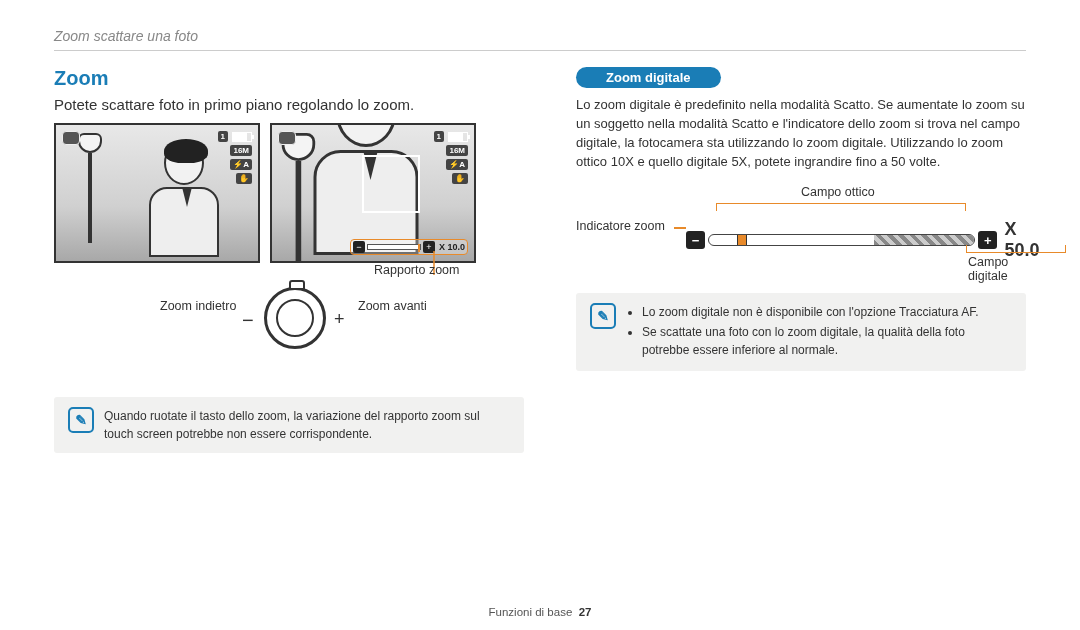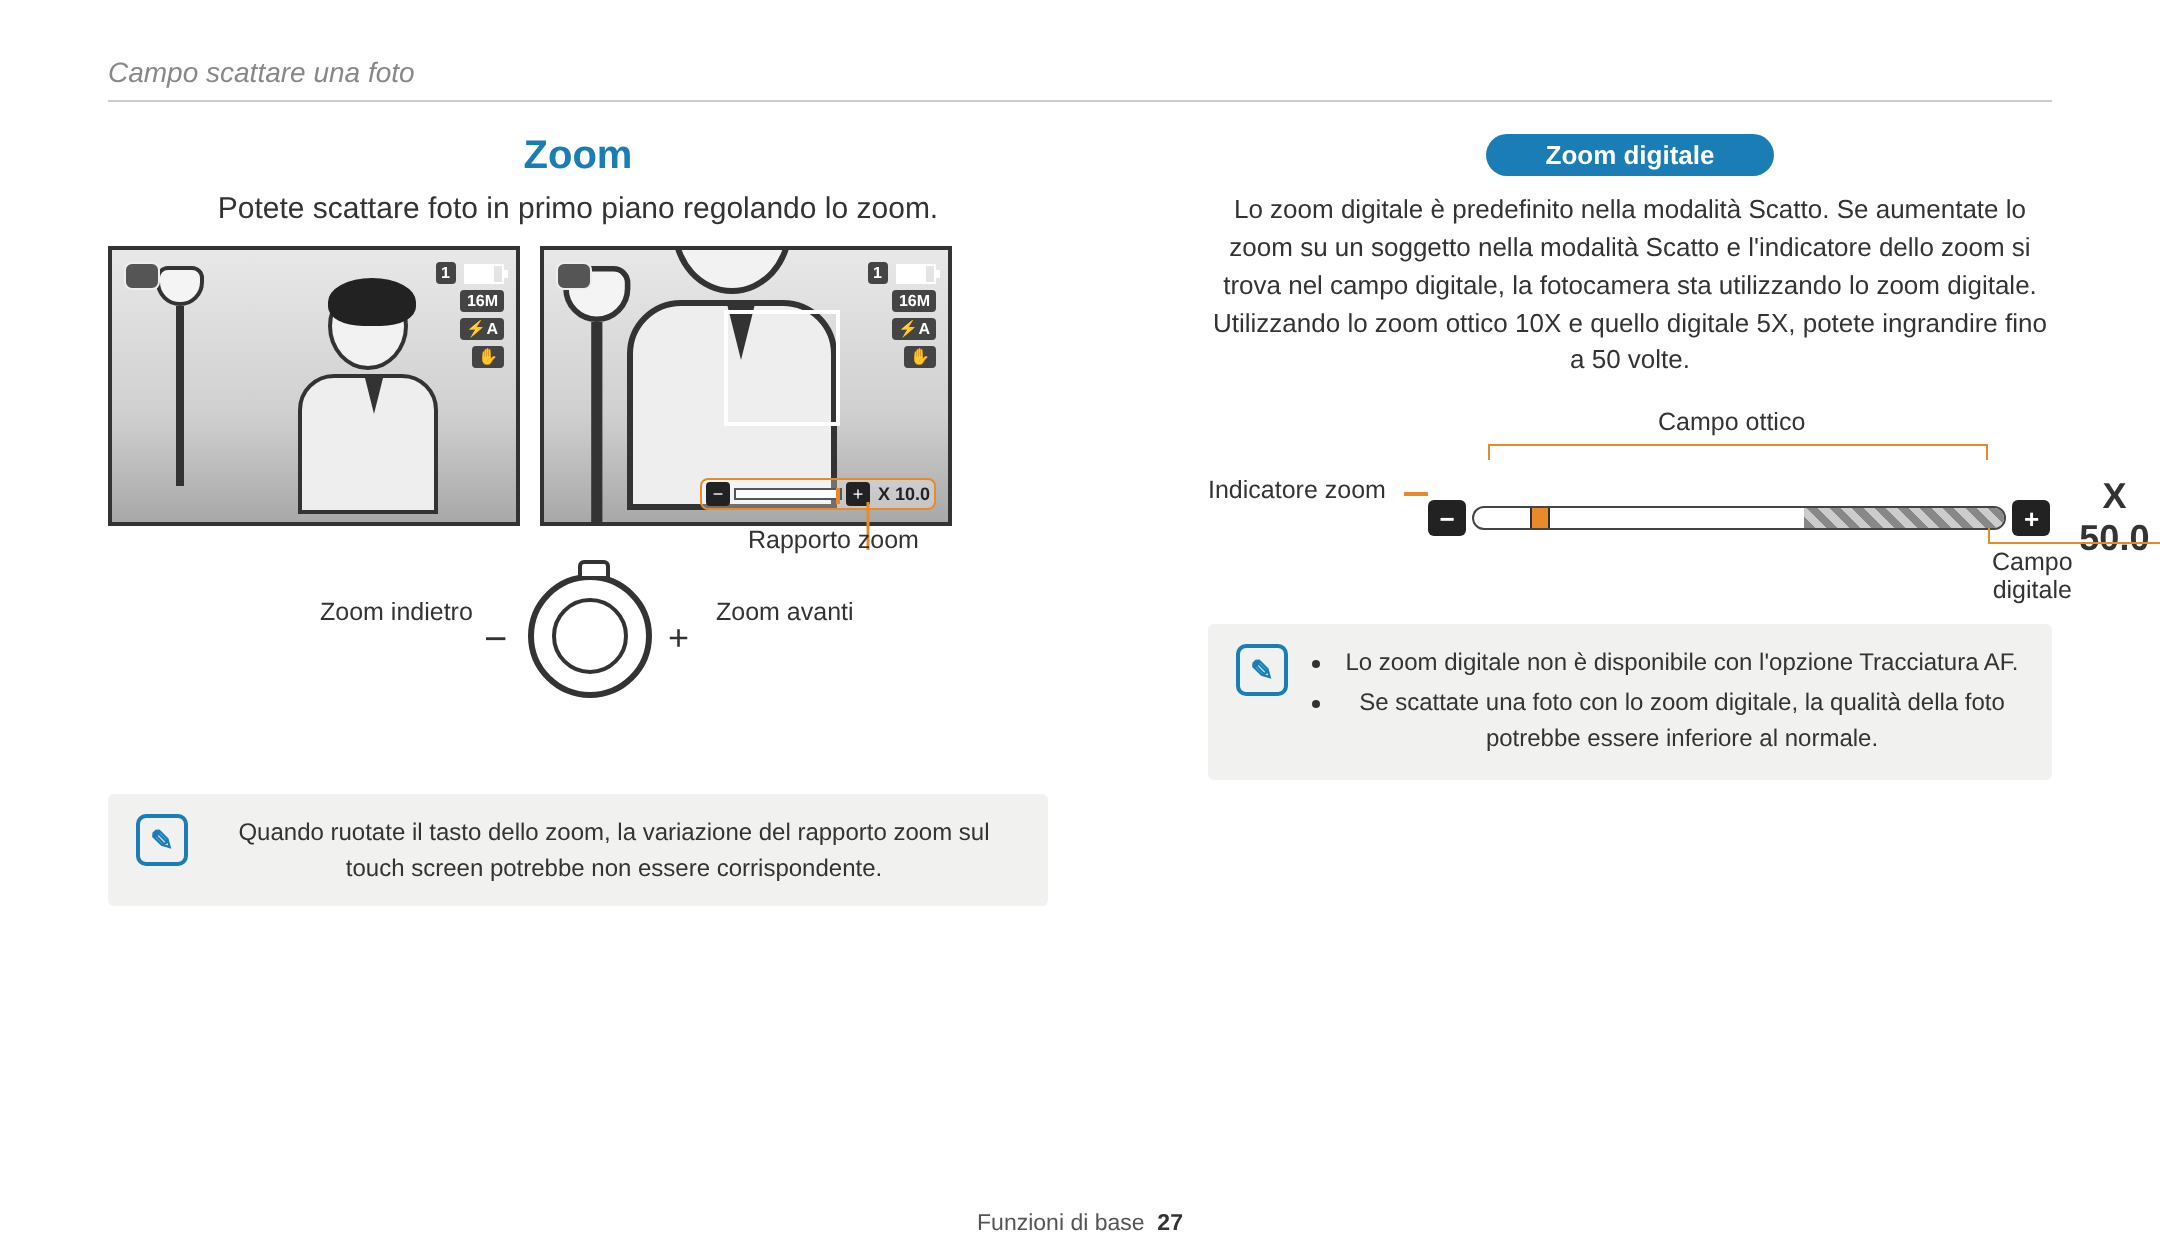--- a/index.html
+++ b/index.html
@@ -18,22 +18,21 @@
     font-style: italic;
     margin-bottom: 6px;
   }
   .divider {
     border: none;
     border-top: 1px solid #ccc;
     margin-bottom: 16px;
   }
   .columns {
     display: flex;
-    gap: 80px;
-    text-align: center;
+    gap: 52px;
   }
   .col-left { width: 470px; }
   .col-right { flex: 1; }
   .section-title {
     color: #1a7db6;
     font-size: 20px;
     font-weight: bold;
     margin-bottom: 6px;
   }
   .intro-text {
@@ -130,21 +129,21 @@
   .footer { position:absolute; bottom:12px; left:0; right:0; text-align:center; font-size:11.5px; color:#555; }
   .footer b { font-weight:bold; color:#333; }
   .lbl-rapporto { position:absolute; left:320px; top:-6px; font-size:12.5px; }
   .lbl-indietro { position:absolute; left:106px; top:30px; font-size:12.5px; }
   .lbl-avanti   { position:absolute; left:304px; top:30px; font-size:12.5px; }
   svg.overlay { position:absolute; pointer-events:none; }
 </style>
 </head>
 <body>
 
-<div class="page-header">Campo scattare una foto</div>
+<div class="page-header">Zoom scattare una foto</div>
 <hr class="divider">
 
 <div class="columns">
 
   <div class="col-left">
     <div class="section-title">Zoom</div>
     <div class="intro-text">Potete scattare foto in primo piano regolando lo zoom.</div>
 
     <div class="screens">
 

